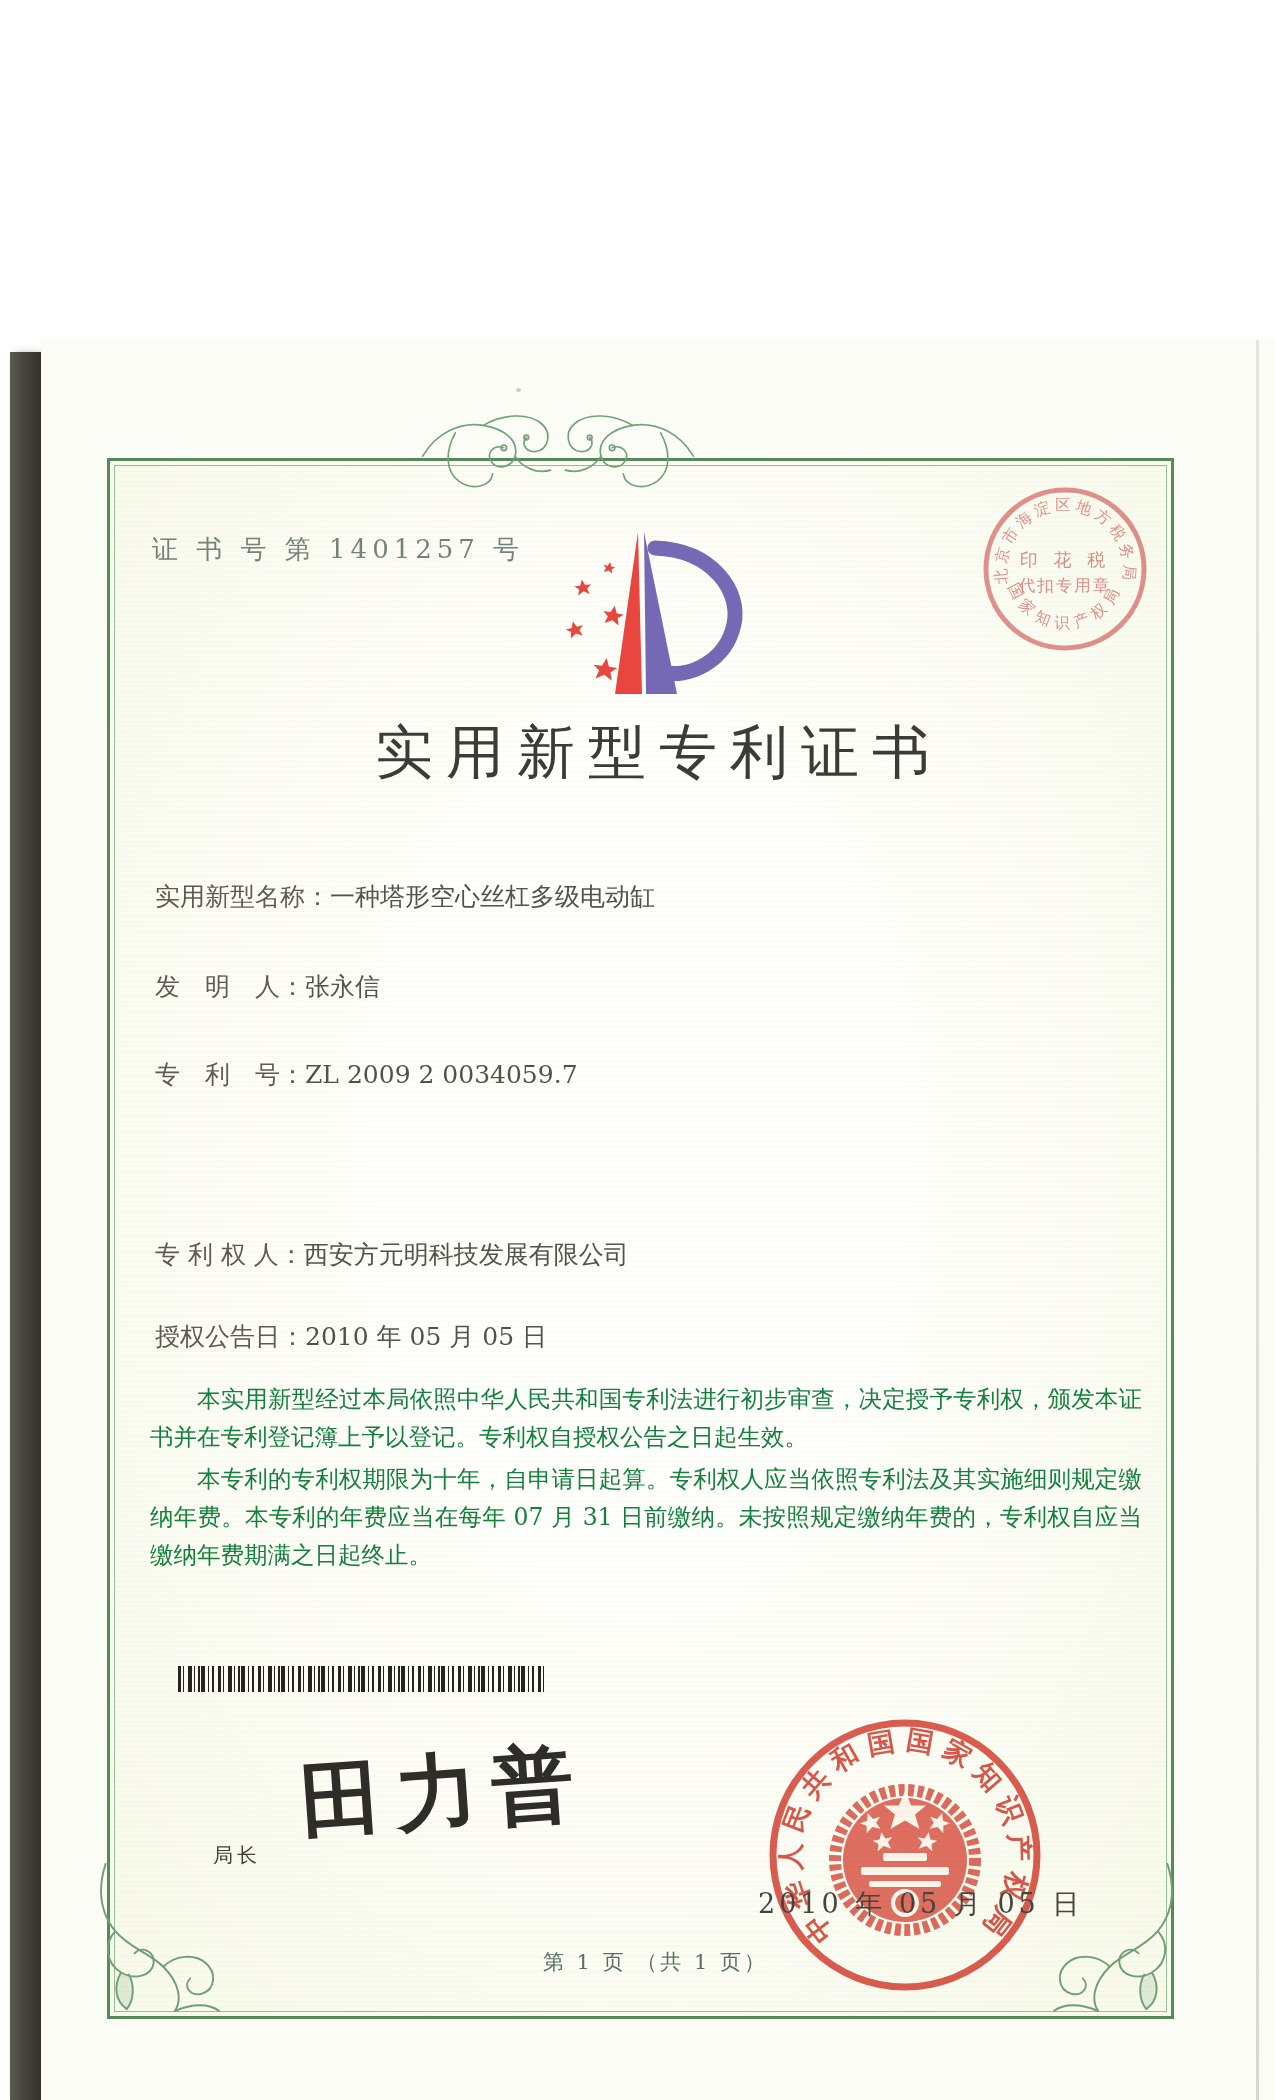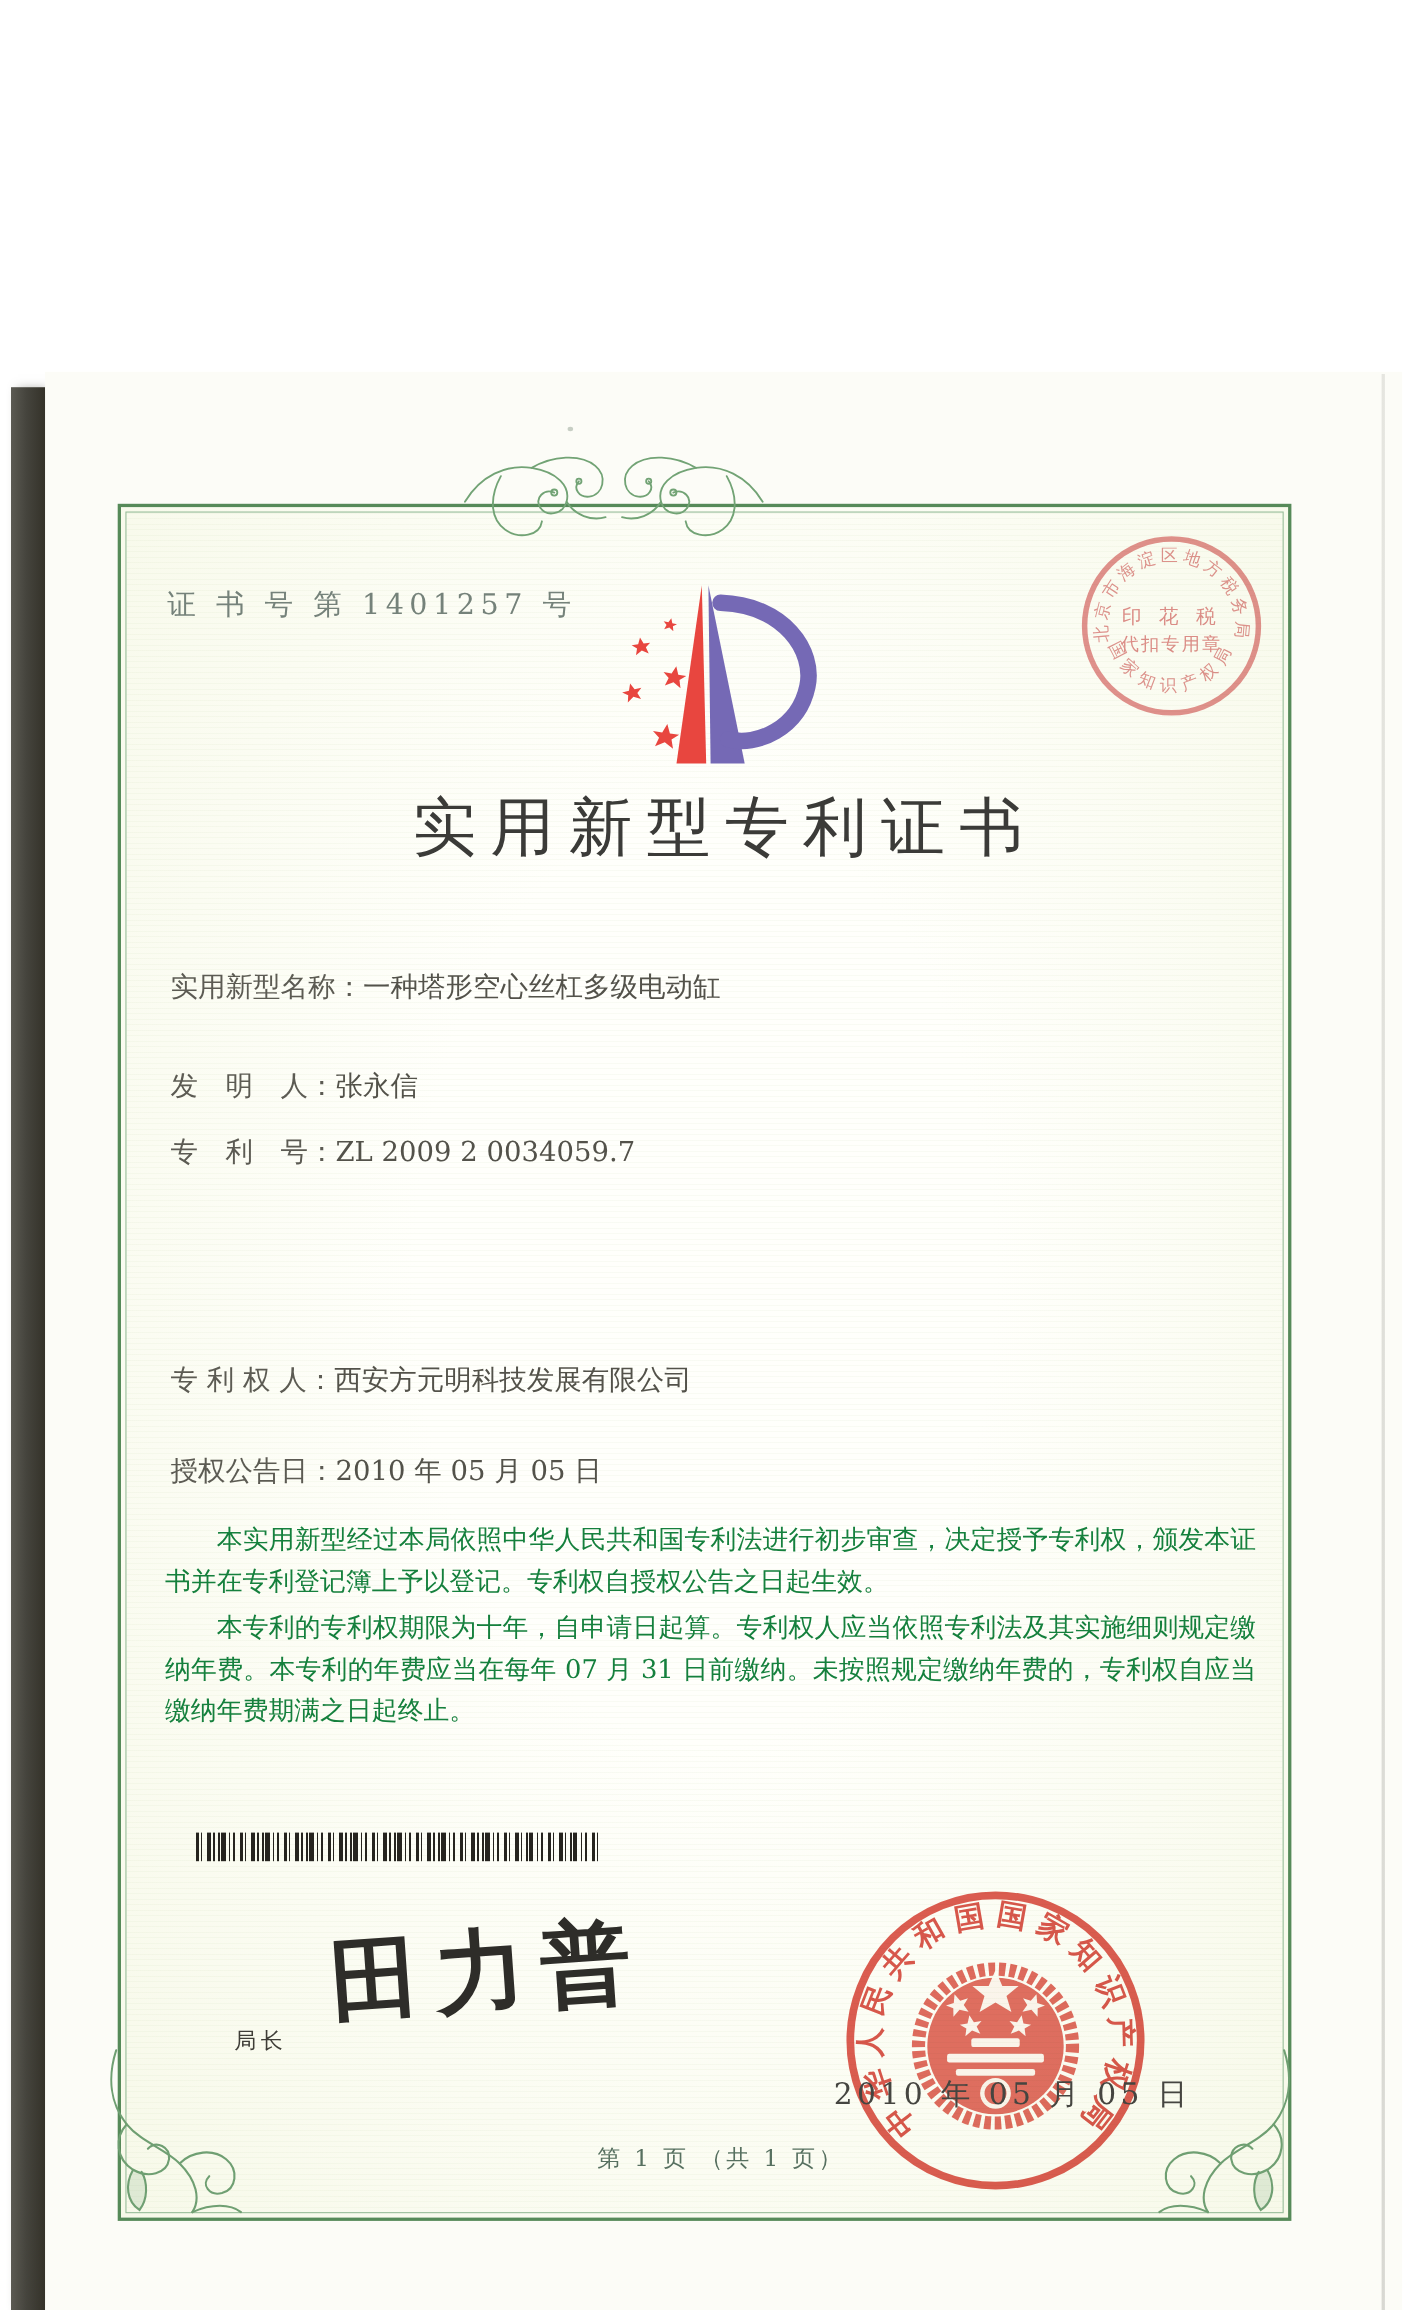--- a/index.html
+++ b/index.html
@@ -144,21 +144,21 @@
   </svg>
 
   <div class="title">实用新型专利证书</div>
 
   <div class="field-row" style="top:880px">
     <span class="lbl">实用新型名称：</span><span class="val">一种塔形空心丝杠多级电动缸</span>
   </div>
   <div class="field-row" style="top:970px">
     <span class="lbl">发　明　人：</span><span class="val">张永信</span>
   </div>
-  <div class="field-row" style="top:1030px">
+  <div class="field-row" style="top:1058px">
     <span class="lbl">专　利　号：</span><span class="val">ZL 2009 2 0034059.7</span>
   </div>
   <div class="field-row" style="top:1238px">
     <span class="lbl">专 利 权 人：</span><span class="val">西安方元明科技发展有限公司</span>
   </div>
   <div class="field-row" style="top:1320px">
     <span class="lbl">授权公告日：</span><span class="val">2010 年 05 月 05 日</span>
   </div>
 
   <div class="body-text">

